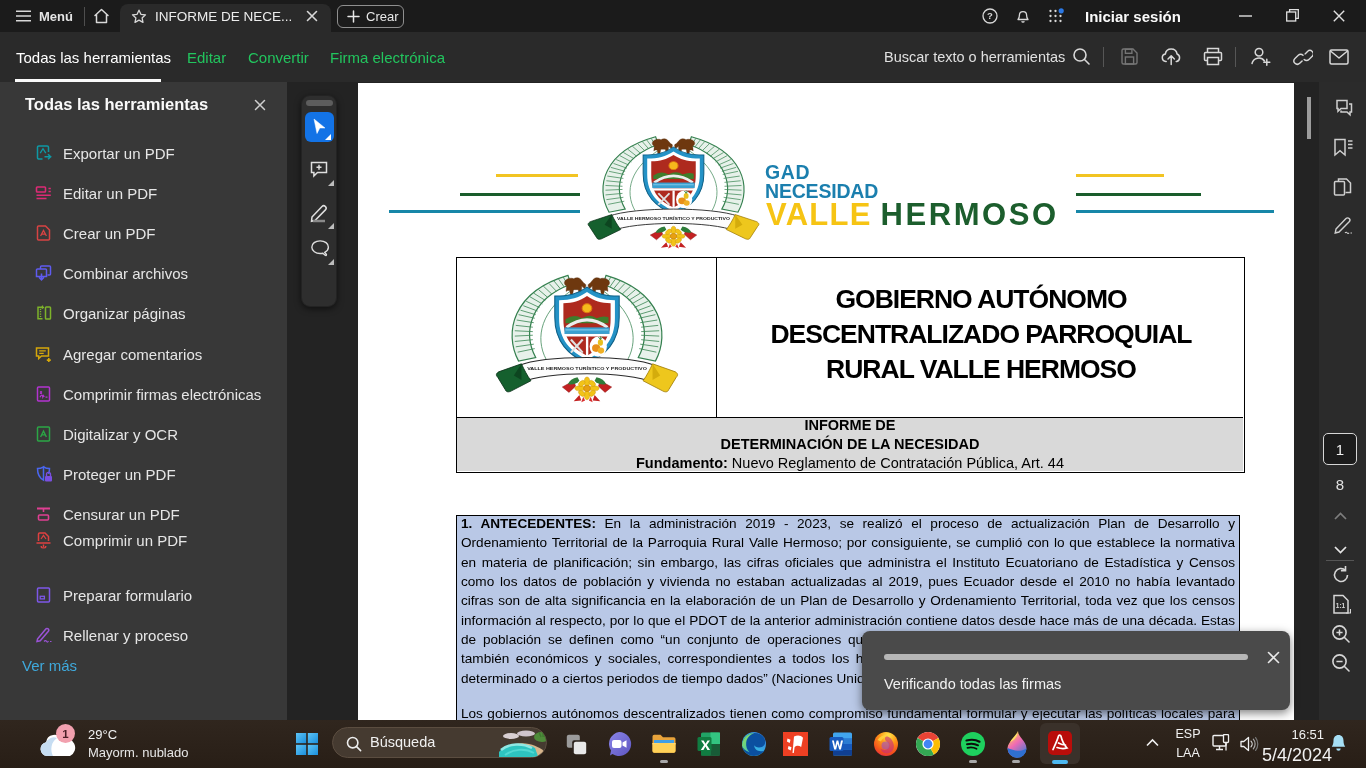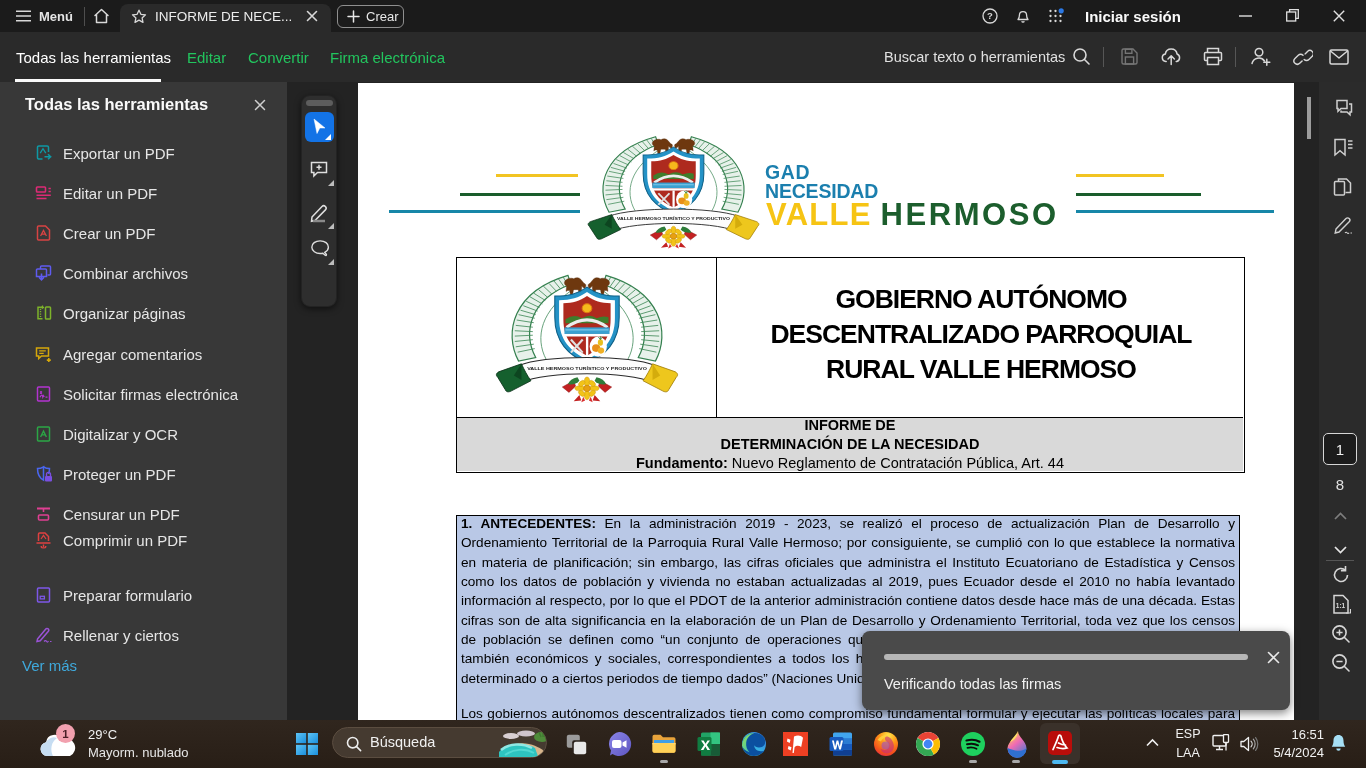--- a/index.html
+++ b/index.html
@@ -272,21 +272,21 @@
     <div class="lbl">Agregar comentarios</div>
   </div>
   <div class="pitem" style="top:291.7px">
     <svg width="17" height="17" viewBox="0 0 17 17">
         <g fill="none" stroke="#b233cf" stroke-width="1.5">
       <path d="M13.5 15.5 H3.5 A1 1 0 0 1 2.5 14.5 V2.5 A1 1 0 0 1 3.5 1.5 H13.5 A1 1 0 0 1 14.5 2.5 V14.5 A1 1 0 0 1 13.5 15.5 Z"></path>
       <path d="M5 11.7 c1.2-2.8 2.4-2.8 2.8-.4 l.5-1.3 1 1.4 M10.5 11.7 h2" stroke-width="1.3"></path>
       <path d="M5 6 l2 2 m0 -2 l-2 2" stroke-width="1.2"></path>
         </g>
     </svg>
-    <div class="lbl">Solicitar firmas electrónica</div>
+    <div class="lbl">Comprimir firmas electrónicas</div>
   </div>
   <div class="pitem" style="top:331.9px">
     <svg width="17" height="17" viewBox="0 0 17 17">
         <g fill="none" stroke="#2ba645" stroke-width="1.5">
       <path d="M13.5 15.5 H3.5 A1 1 0 0 1 2.5 14.5 V2.5 A1 1 0 0 1 3.5 1.5 H13.5 A1 1 0 0 1 14.5 2.5 V14.5 A1 1 0 0 1 13.5 15.5 Z"></path>
       <path d="M5.6 11.5 8.5 5.5 11.4 11.5 M6.8 9.4 h3.4" stroke-width="1.4"></path>
         </g>
     </svg>
     <div class="lbl">Digitalizar y OCR</div>
   </div>
@@ -329,21 +329,21 @@
     </svg>
     <div class="lbl">Preparar formulario</div>
   </div>
   <div class="pitem" style="top:532.9px">
     <svg width="18" height="17" viewBox="0 0 18 17">
         <g fill="none" stroke="#9a53d6" stroke-width="1.5">
       <path d="M2.5 12.5 10.8 2.6 a1.6 1.6 0 0 1 2.6 2.2 L5.2 14.3 2 15 Z"></path>
       <path d="M9 15 c1 -1.2 2 -1.2 2.6 0 .6 1 1.4 .4 1.8 -.4 M15 15 h1.5" stroke-width="1.2"></path>
         </g>
     </svg>
-    <div class="lbl">Rellenar y ciertos</div>
+    <div class="lbl">Rellenar y proceso</div>
   </div>
   <div class="abs" style="left:22px;top:575px;font-size:15px;color:#3fa9dc">Ver más</div>
 </div>
 <div id="canvas">
   <div id="page">
 
     <div class="abs" style="left:138px;top:91px;width:82px;height:3.2px;background:#f2c422"></div>
     <div class="abs" style="left:102px;top:109.5px;width:120px;height:3.4px;background:#1a5d2c"></div>
     <div class="abs" style="left:31px;top:126.8px;width:191px;height:3.4px;background:#1787a8"></div>
     <div class="abs" style="left:718px;top:91px;width:88px;height:3.2px;background:#f2c422"></div>
@@ -369,22 +369,22 @@
           <div style="margin-top:-2.5px">
         <b>INFORME DE<br>DETERMINACIÓN DE LA NECESIDAD</b><br><b>Fundamento:</b> Nuevo Reglamento de Contratación Pública, Art. 44</div>
       </div>
     </div>
 
     <div class="abs" id="textblock" style="left:98px;top:432px;width:784px;height:206px;border:1px solid #000;background:#b9c8e6;padding:0 4px;font-size:13.6px;line-height:19.35px;color:#000">
       <div class="jline" style="margin-top:-2px"><b>1. ANTECEDENTES:</b> En la administración 2019 - 2023, se realizó el proceso de actualización Plan de Desarrollo y</div>
       <div class="jline">Ordenamiento Territorial de la Parroquia Rural Valle Hermoso; por consiguiente, se cumplió con lo que establece la normativa</div>
       <div class="jline">en materia de planificación; sin embargo, las cifras oficiales que administra el Instituto Ecuatoriano de Estadística y Censos</div>
       <div class="jline">como los datos de población y vivienda no estaban actualizadas al 2019, pues Ecuador desde el 2010 no había levantado</div>
+      <div class="jline">cifras son de alta significancia en la elaboración de un Plan de Desarrollo y Ordenamiento Territorial, toda vez que los censos</div>
       <div class="jline">información al respecto, por lo que el PDOT de la anterior administración contiene datos desde hace más de una década. Estas</div>
-      <div class="jline">cifras son de alta significancia en la elaboración de un Plan de Desarrollo y Ordenamiento Territorial, toda vez que los censos</div>
       <div class="jline">de población se definen como “un conjunto de operaciones que consisten en recopilar, evaluar, y publicar datos no solo</div>
       <div class="jline">también económicos y sociales, correspondientes a todos los habitantes de un país o territorio, definidos en un momento</div>
       <div class="nline">determinado o a ciertos periodos de tiempo dados” (Naciones Unidas, 2010).</div>
       <div style="height:15.5px"></div>
       <div class="jline">Los gobiernos autónomos descentralizados tienen como compromiso fundamental formular y ejecutar las políticas locales para</div>
     </div>
   </div>
 
   <div class="abs" style="left:14px;top:13px;width:36px;height:212px;background:#2e2e2e;border-radius:9px;box-shadow:0 2px 6px rgba(0,0,0,.55);border:1px solid #232323">
     <div class="abs" style="left:4px;top:4px;width:27px;height:6px;background:#5d5d5d;border-radius:3px"></div>
@@ -645,18 +645,18 @@
     <rect x="11.5" y="0.5" width="5" height="8" rx="1" fill="#241b14" stroke="#f0f0f0" stroke-width="1.3"></rect>
     <path d="M14 8.5 v8" stroke="#f0f0f0" stroke-width="1.3"></path>
   </svg>
   <svg class="abs" style="left:1240px;top:16px" width="19" height="16" viewBox="0 0 19 16">
     <path d="M1 5.5 h2.8 L8.5 1.5 v13 L3.8 10.5 H1 Z" fill="none" stroke="#f0f0f0" stroke-width="1.3" stroke-linejoin="round"></path>
     <path d="M11 5.2 a4 4 0 0 1 0 5.6" fill="none" stroke="#d8d8d8" stroke-width="1.2" stroke-linecap="round"></path>
     <path d="M13.3 3.2 a7.3 7.3 0 0 1 0 9.6" fill="none" stroke="#a8a8a8" stroke-width="1.2" stroke-linecap="round"></path>
     <path d="M15.6 1.6 a10.5 10.5 0 0 1 0 12.8" fill="none" stroke="#787878" stroke-width="1.2" stroke-linecap="round"></path>
   </svg>
   <div class="abs" style="left:1262px;top:7px;width:62px;text-align:right;font-size:13px;color:#f2f2f2">16:51</div>
-  <div class="abs" style="left:1262px;top:25px;width:62px;text-align:right;font-size:13px;color:#f2f2f2">5/4/2024</div>
+  <div class="abs" style="left:1262px;top:25px;width:62px;text-align:right;font-size:18px;color:#f2f2f2">5/4/2024</div>
   <svg class="abs" style="left:1331px;top:14px" width="15" height="19" viewBox="0 0 15 19">
     <path d="M7.5 1 c3.2 0 5 2.4 5 5.6 0 3 .7 4.8 1.7 6.1 H0.8 c1 -1.3 1.7 -3.1 1.7 -6.1 C2.5 3.4 4.3 1 7.5 1 Z" fill="#a6dff5"></path>
     <path d="M5.3 14.5 a2.2 2.2 0 0 0 4.4 0 Z" fill="#a6dff5"></path>
   </svg>
 </div>
 
 </body></html>

